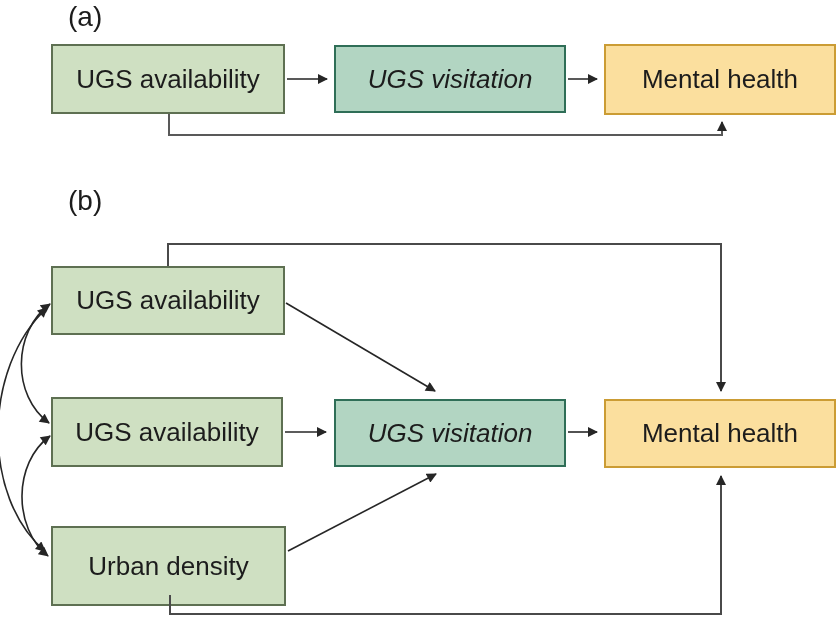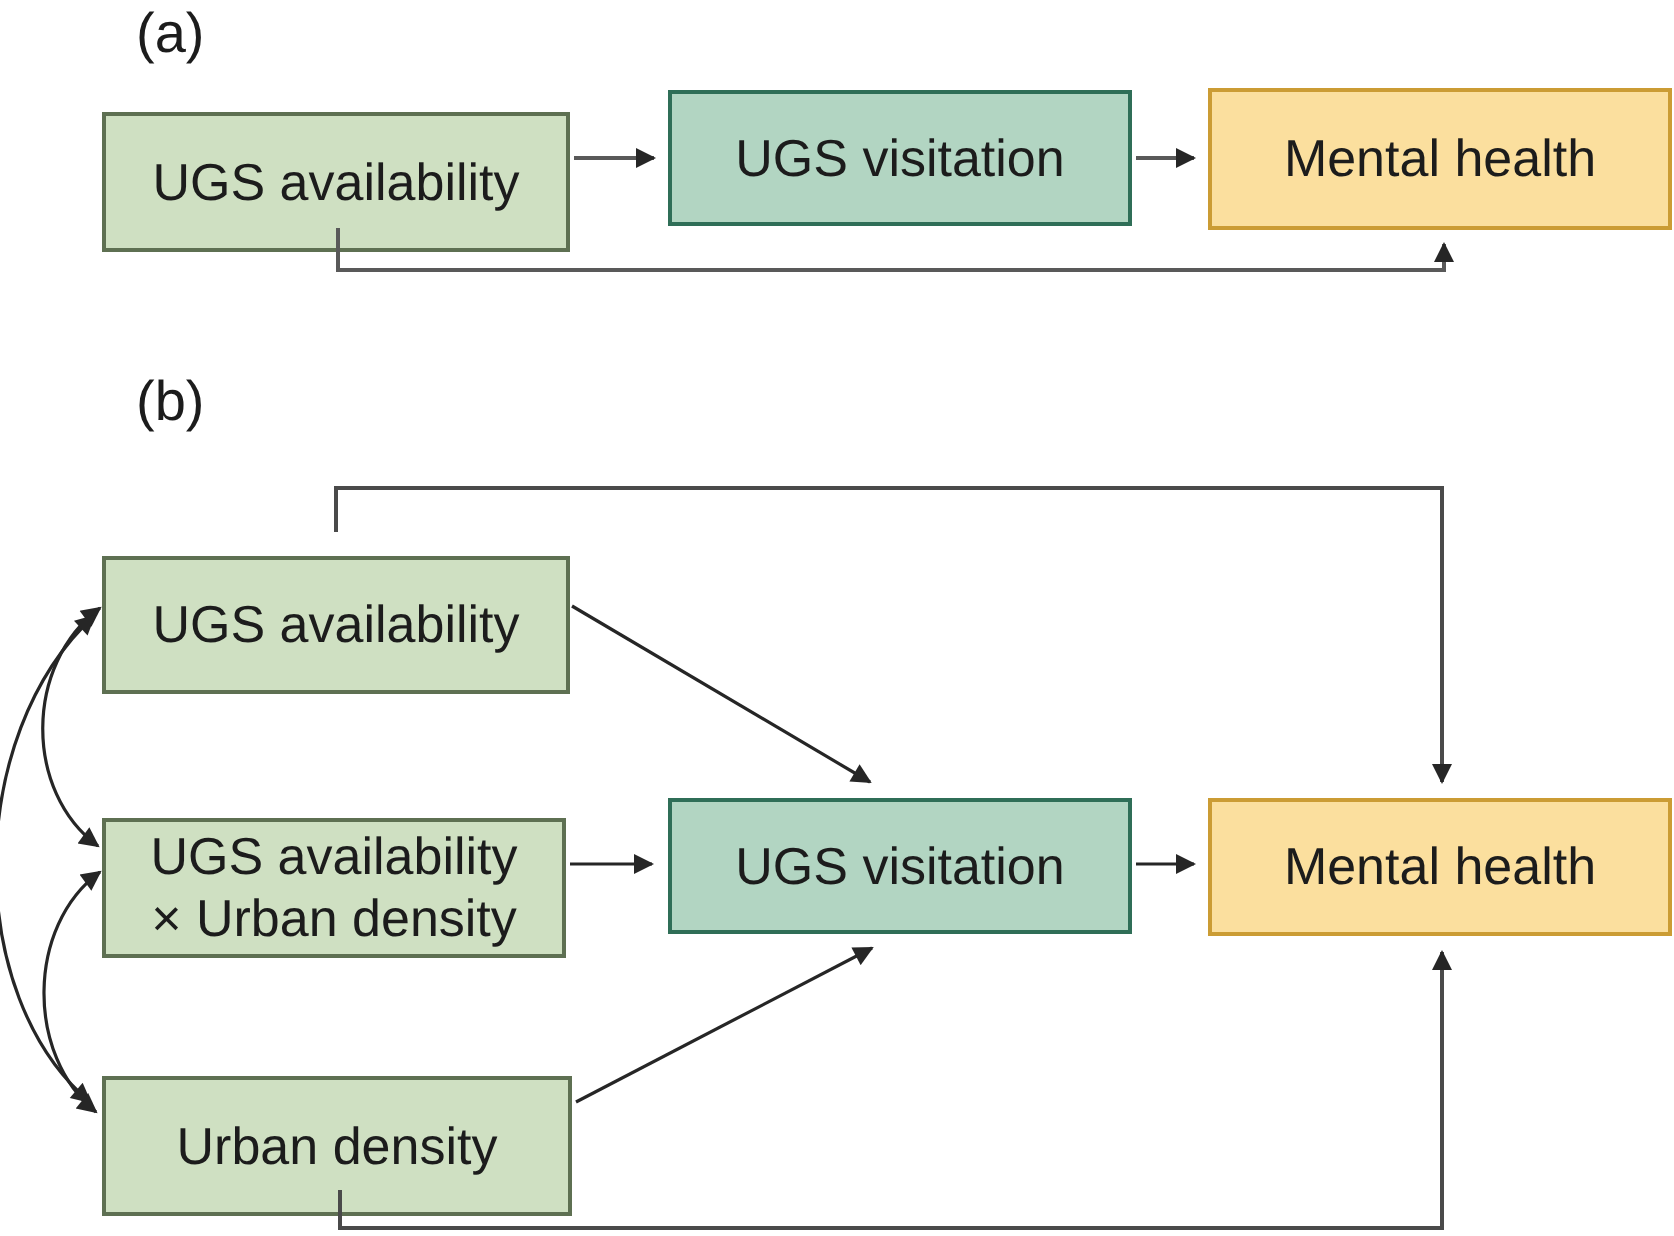--- a/index.html
+++ b/index.html
@@ -35,35 +35,35 @@
     box-sizing:border-box;
     display:flex;
     align-items:center;
     justify-content:center;
     flex-direction:column;
     font-size:26px;
     line-height:31px;
     text-align:center;
     white-space:nowrap;
   }
-  .node.green{background:var(--light-green-fill);border:2px solid var(--light-green-border);margin-top:12px;}
-  .node.teal{background:var(--teal-fill);border:2px solid var(--teal-border);}
+  .node.green{background:var(--light-green-fill);border:2px solid var(--light-green-border);}
+  .node.teal{background:var(--teal-fill);border:2px solid var(--teal-border);font-style:italic;}
   .node.orange{background:var(--orange-fill);border:2px solid var(--orange-border);text-align:center;}
 
   
   #lbl-a{left:68px;top:2px;}
   #box-a-avail{left:51px;top:44px;width:234px;height:70px;}
   #box-a-visit{left:334px;top:45px;width:232px;height:68px;}
   #box-a-mental{left:604px;top:44px;width:232px;height:71px;}
 
   
   #lbl-b{left:68px;top:186px;}
   #box-b-avail{left:51px;top:266px;width:234px;height:69px;}
   #box-b-inter{left:51px;top:397px;width:232px;height:70px;}
-  #box-b-urban{left:51px;top:526px;width:235px;height:70px;}
+  #box-b-urban{left:51px;top:526px;width:235px;height:80px;}
   #box-b-visit{left:334px;top:399px;width:232px;height:68px;}
   #box-b-mental{left:604px;top:399px;width:232px;height:69px;}
 
   svg.arrows{position:absolute;left:0;top:0;width:837px;height:618px;pointer-events:none;}
   .st-dark{stroke:var(--arrow-dark);stroke-width:1.6;fill:none;}
   .st-gray{stroke:var(--arrow-gray);stroke-width:2;fill:none;}
   .st-bypass{stroke:var(--bypass-gray);stroke-width:2;fill:none;}
   .ah{fill:var(--arrow-dark);}
 </style>
 </head>
@@ -83,21 +83,20 @@
     <span>Mental health</span>
   </div>
 
   <div class="panel-label" id="lbl-b">(b)</div>
 
   <div class="node green" id="box-b-avail">
     <span>UGS availability</span>
   </div>
   <div class="node green" id="box-b-inter">
     <span>UGS availability</span>
-    <span>× Urban density</span>
   </div>
   <div class="node green" id="box-b-urban">
     <span>Urban density</span>
   </div>
   <div class="node teal" id="box-b-visit">
     <span>UGS visitation</span>
   </div>
   <div class="node orange" id="box-b-mental">
     <span>Mental health</span>
   </div>

